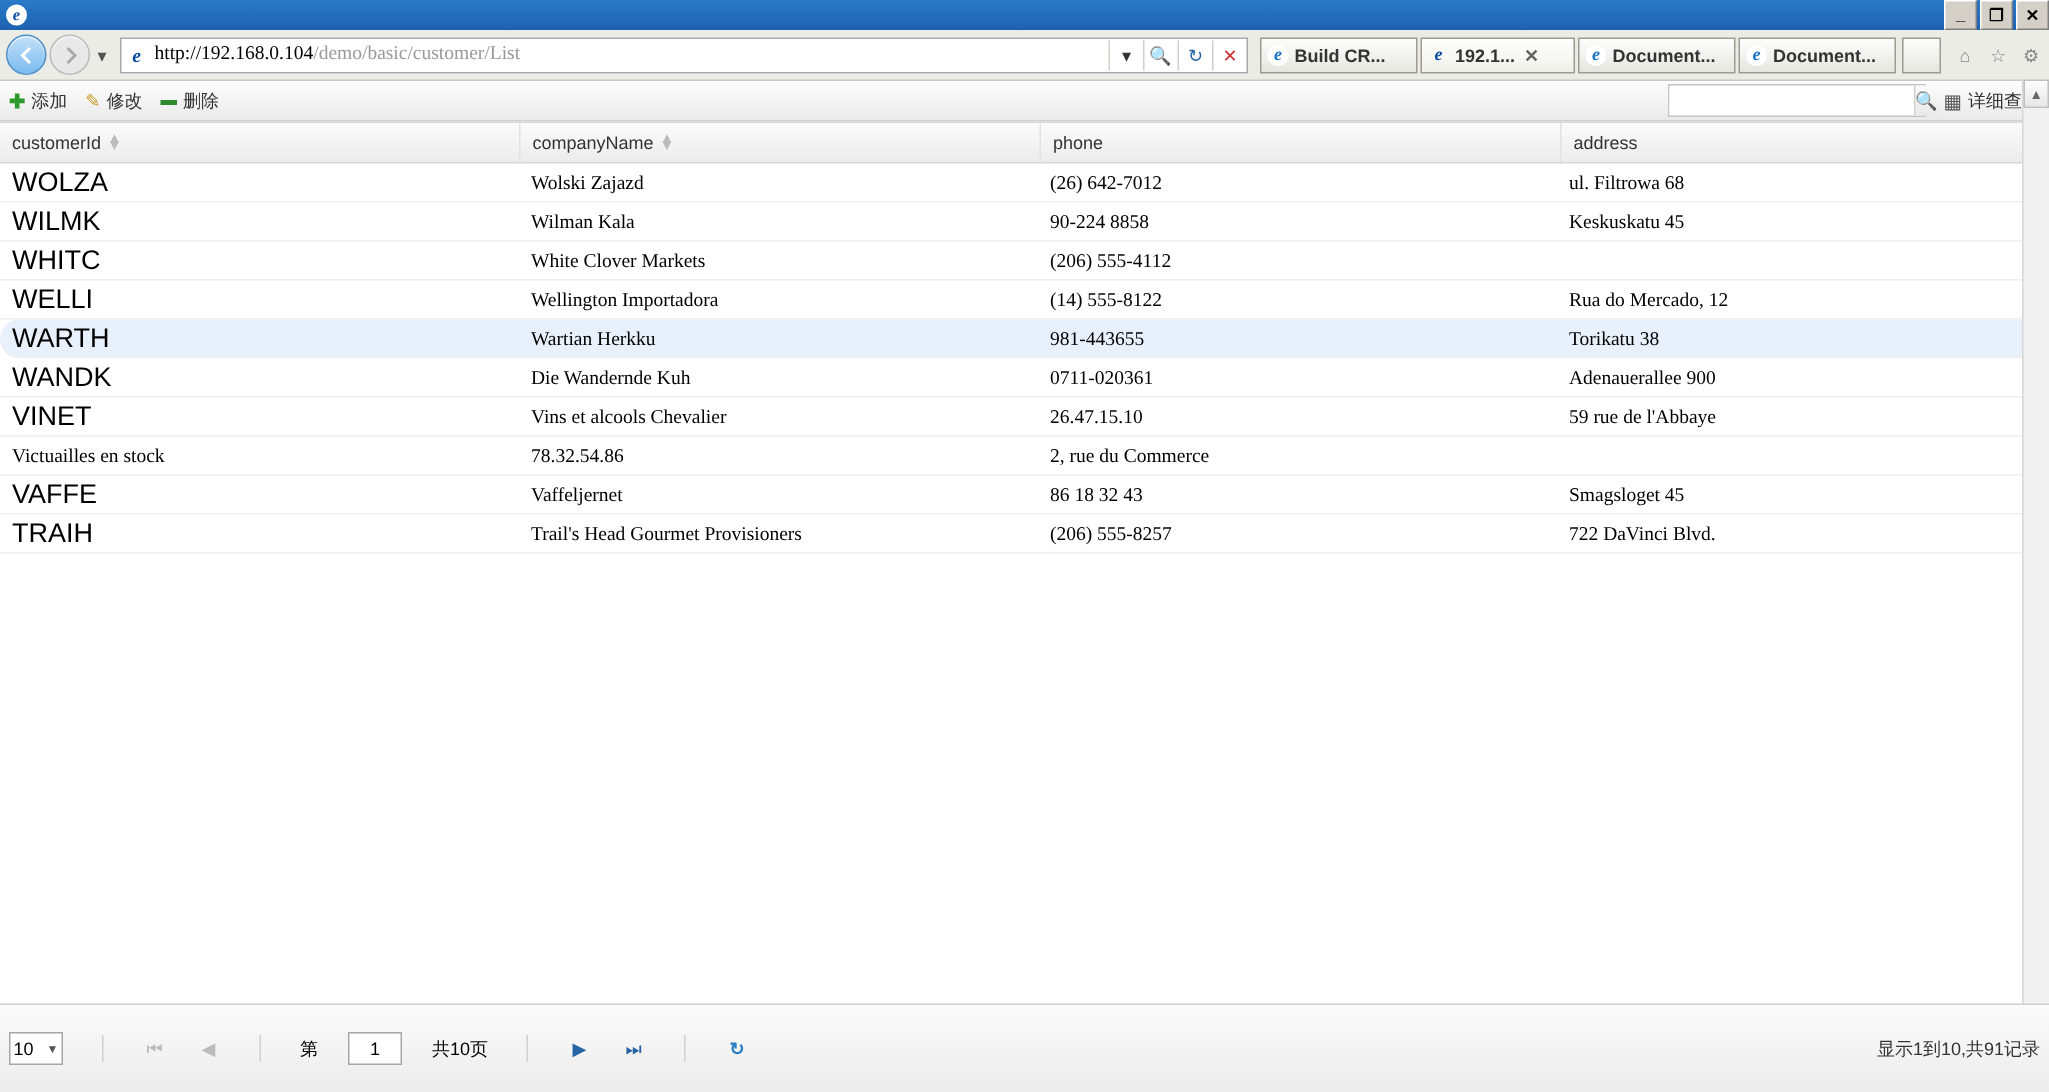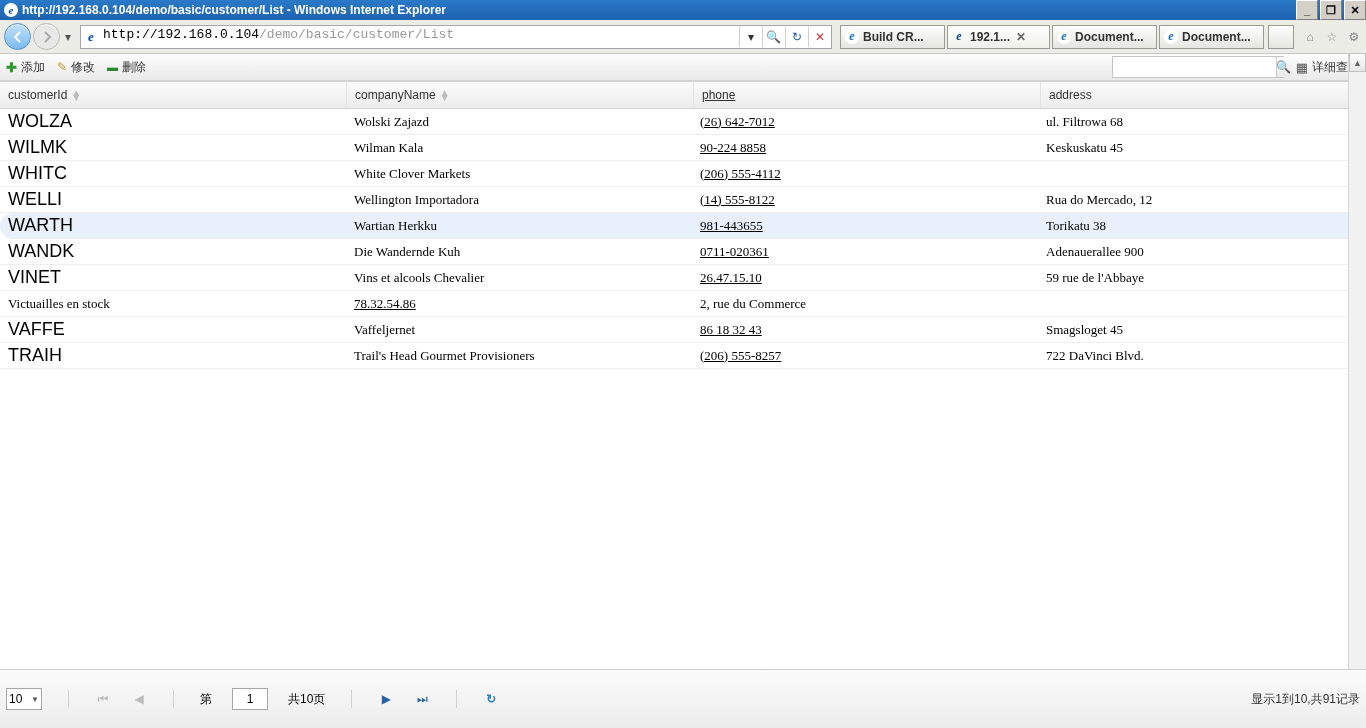--- a/index.html
+++ b/index.html
@@ -50,21 +50,21 @@
     flex: 1; height: 22px; margin: 0 4px;
     background: #fff; border: 1px solid #a7a6aa;
     display: flex; align-items: center; padding-left: 2px;
   }
   .url-bar .favicon {
     width: 16px; height: 16px; display: inline-flex; align-items: center; justify-content: center;
     font-family: Georgia, serif; font-style: italic; font-weight: bold; color: #0a4aa0; font-size: 13px;
   }
   .url-input {
     border: none; outline: none; flex: 1; font-size: 13px; padding: 0 4px; height: 20px;
-    font-family: Liberation Mono, monospace;
+    font-family: Liberation Serif, serif;
   }
   .url-input .gray { color: #999; }
   .url-right-btn {
     width: 22px; height: 20px; display: flex; align-items: center; justify-content: center;
     border-left: 1px solid #d0d0c8; color: #333;
   }
   .tab {
     height: 22px; min-width: 95px; background: linear-gradient(to bottom, #fdfdfd, #e6e6e0);
     border: 1px solid #9c9c93; margin-left: 2px;
     display: flex; align-items: center; padding: 0 4px; gap: 4px;
@@ -113,21 +113,21 @@
   .grid-head {
     height:26px; background:linear-gradient(to bottom,#fbfbfb,#ececec);
     border-top:1px solid #d6d6d6; border-bottom:1px solid #d6d6d6;
     display:flex; align-items:center;
   }
   .gh-cell {
     padding:0 8px; height:100%; display:flex; align-items:center; gap:4px;
     border-right:1px solid #e2e2e2; color:#333; cursor:pointer;
   }
   .sort-ind { color:#bbb; font-size:10px; display:flex; flex-direction:column; line-height:5px;}
-  .col-id { width:330px;} .col-name{width:330px;} .col-phone{width:330px;text-decoration:underline;} .col-addr{flex:1;}
+  .col-id { width:330px;} .col-name{width:330px;} .col-phone{width:330px;} .col-addr{flex:1;}
   .grid-body { }
   .grid-row { height:25px; display:flex; align-items:center; border-bottom:1px solid #eee; font-size:13px; font-family:"Times New Roman", serif;}
   .grid-row.hover { background:#e8f1fb;border-radius:13px;}
   .gr-cell { padding:0 8px; height:100%; display:flex; align-items:center; }
   .grid-row .col-id{font-family:Tahoma,Arial,sans-serif; font-size:18px;}
 
   
   .pager {
     position:absolute; bottom:0; left:0; right:0;
     height:28px; background:linear-gradient(to bottom,#fbfbfb,#ececec);
@@ -151,21 +151,20 @@
     background:#f1f1f1; border-left:1px solid #d6d6d6;
   }
   .sb-arrow{height:17px;background:linear-gradient(to bottom,#fdfdfd,#e6e6e6);border:1px solid #c0c0c0;display:flex;align-items:center;justify-content:center;color:#666;font-size:9px;}
   .sb-arrow.bottom{position:absolute;bottom:0;left:0;right:0;}
 </style>
 </head>
 <body>
 
 <div class="titlebar">
   <span class="ie-logo">e</span>
-  <span>http://192.168.0.104/demo/basic/customer/List - Windows Internet Explorer</span>
   <div class="win-btns">
     <div class="win-btn">_</div>
     <div class="win-btn">❐</div>
     <div class="win-btn">✕</div>
   </div>
 </div>
 
 <div class="navbar">
   <div class="nav-btn-circle">
     <svg width="12" height="12" viewBox="0 0 12 12">

